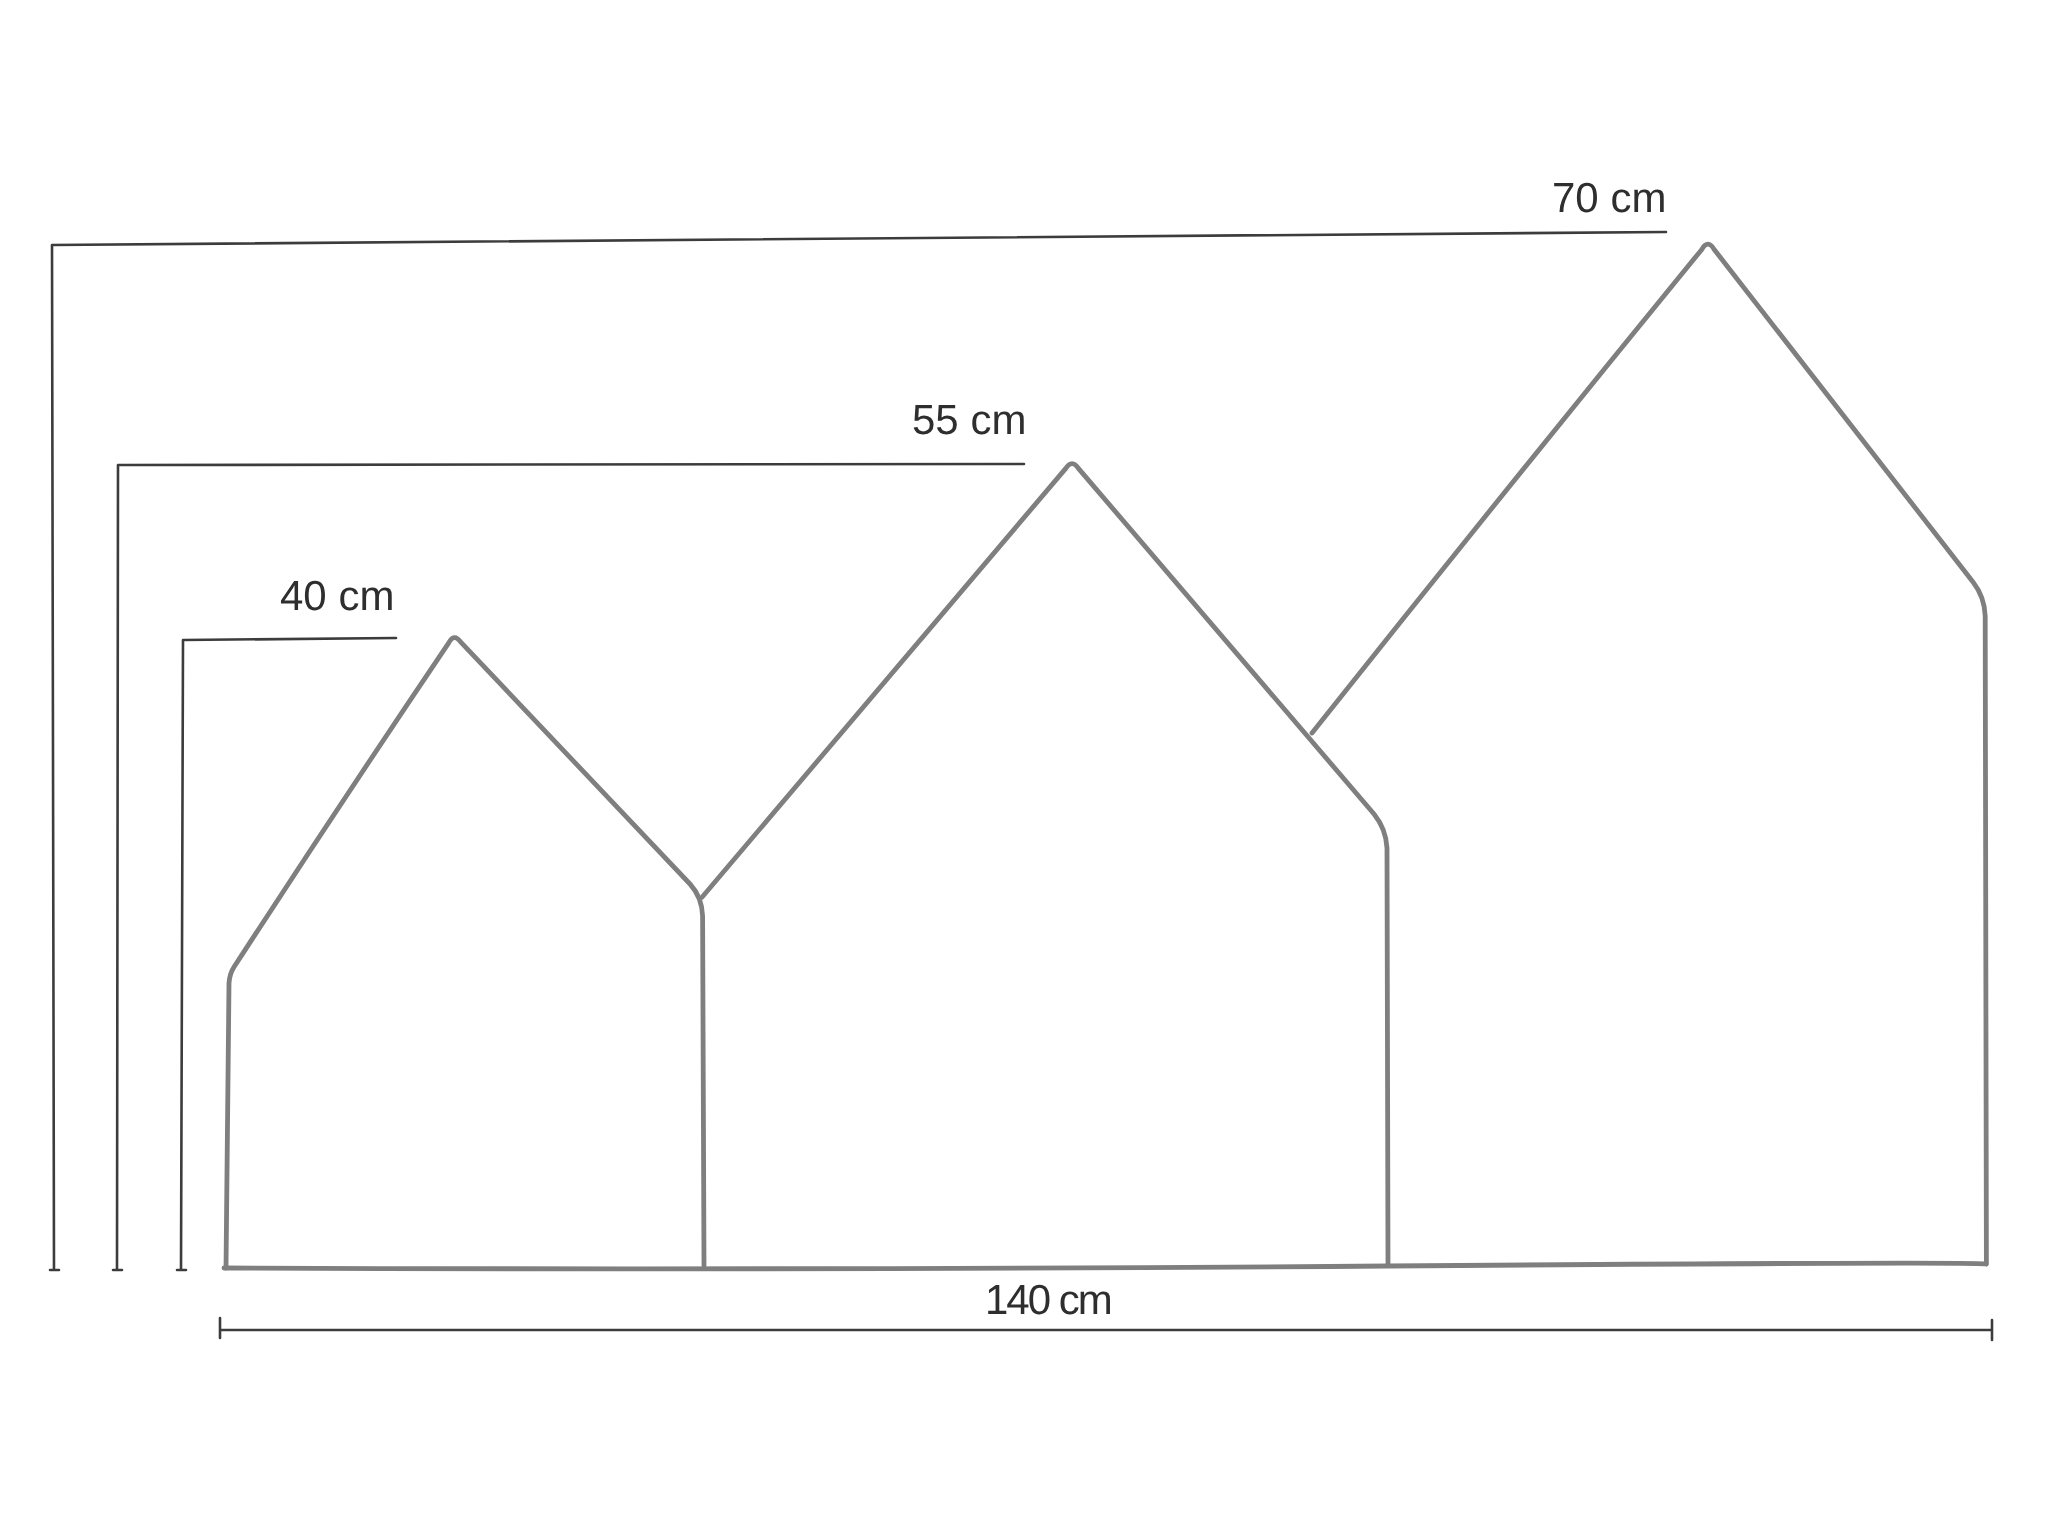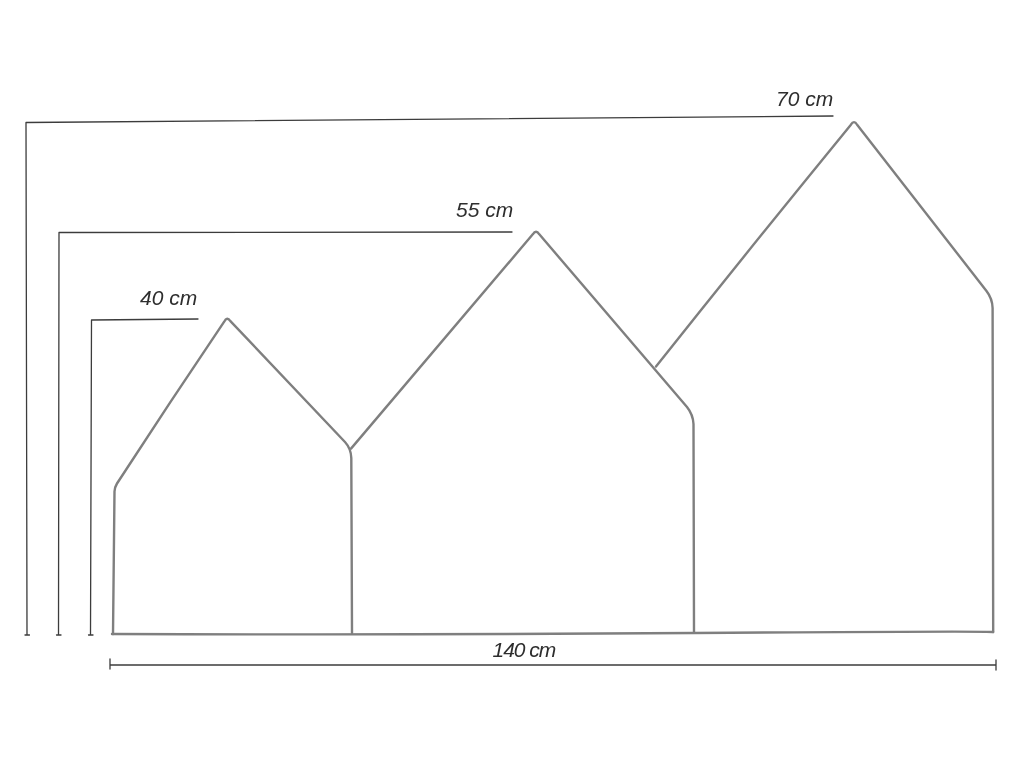--- a/index.html
+++ b/index.html
@@ -1,17 +1,17 @@
 <!DOCTYPE html>
 <html><head>
 <meta charset="utf-8">
 <title>Headboard dimensions</title>
 <style>
   html,body{margin:0;padding:0;background:#ffffff;}
-  .wrap{width:1024px;height:768px;position:relative;background:#ffffff;overflow:hidden;font-style:italic;}
+  .wrap{width:1024px;height:768px;position:relative;background:#ffffff;overflow:hidden;}
   svg{position:absolute;top:0;left:0;}
   text{font-family:"Liberation Sans", sans-serif;fill:#2e2e2e;}
 </style>
 </head>
 <body>
 <div class="wrap">
 <svg width="1024" height="768" viewBox="0 0 1024 768">
 
   <rect x="0" y="0" width="1024" height="768" fill="#ffffff"></rect>
 

